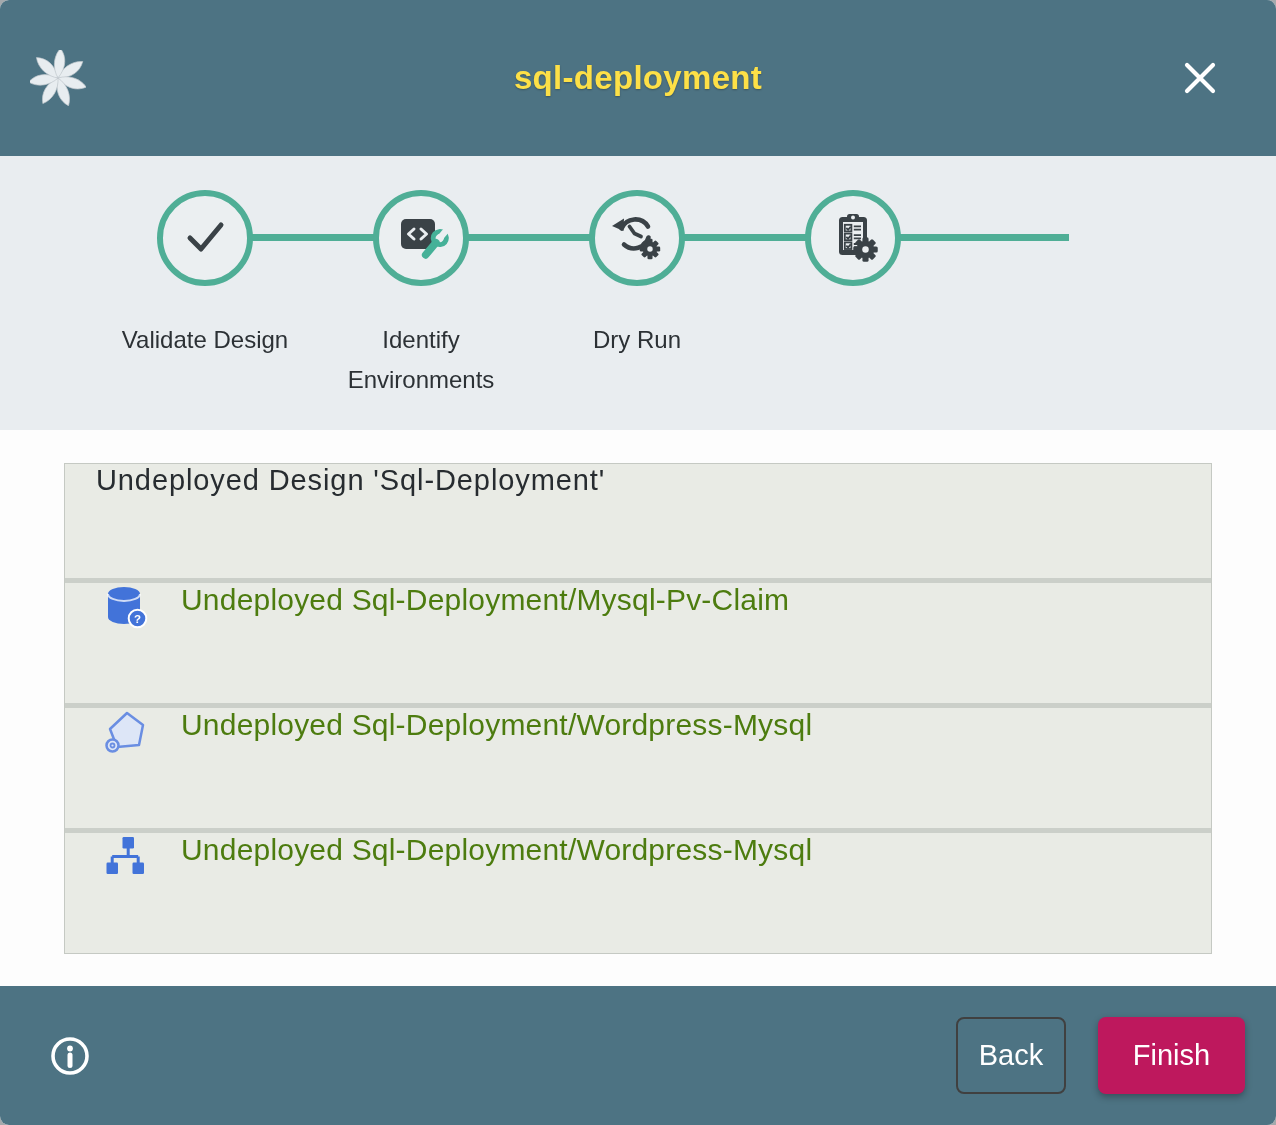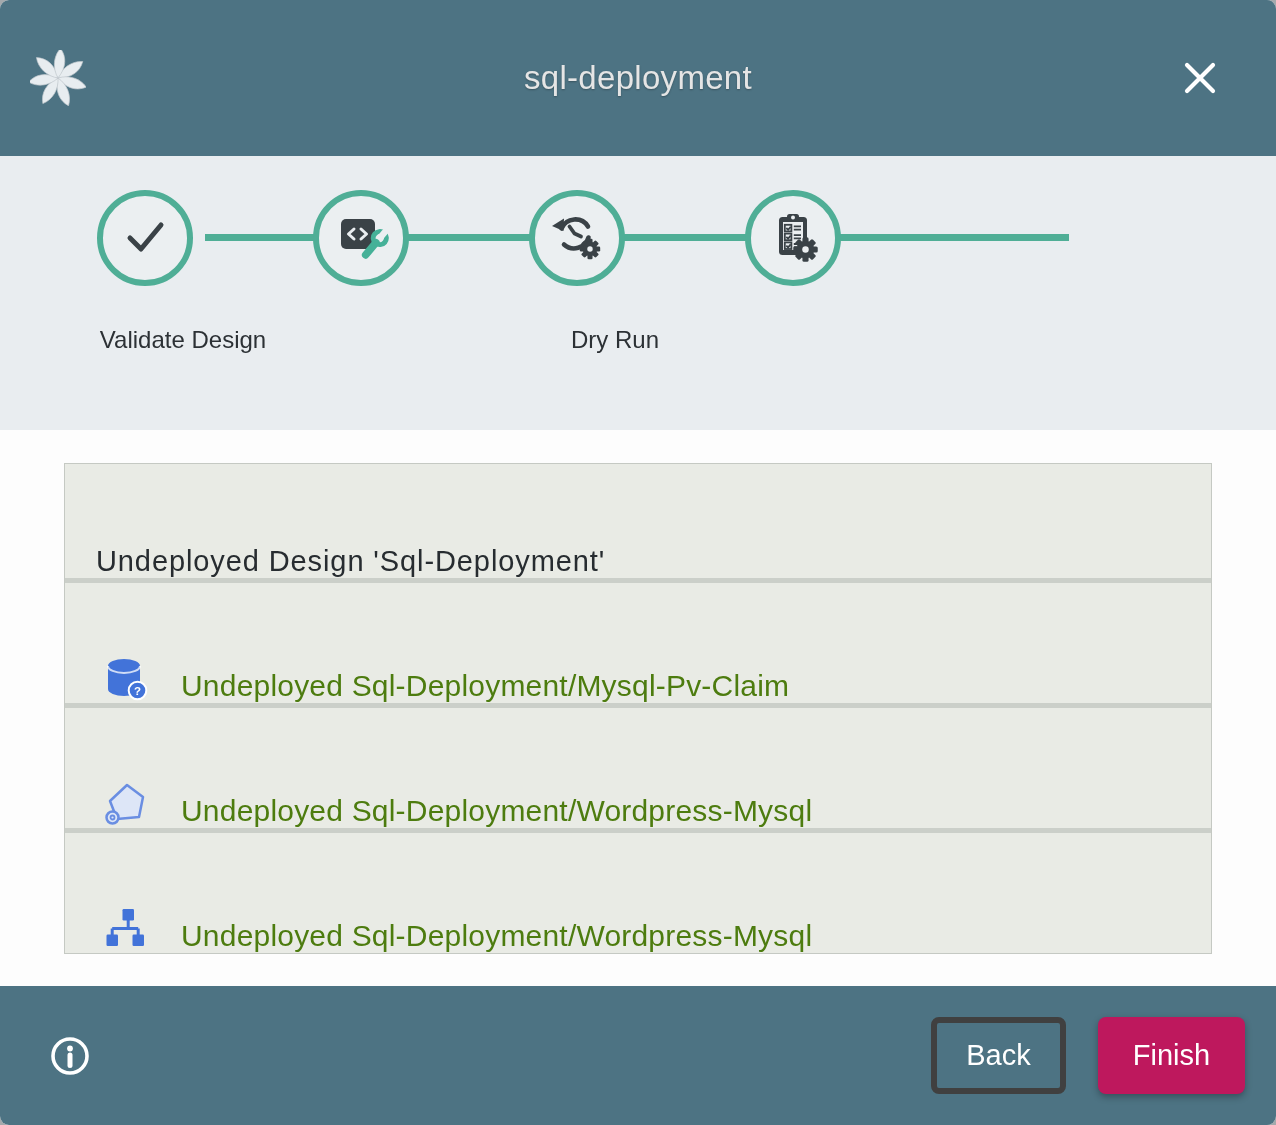--- a/index.html
+++ b/index.html
@@ -20,21 +20,21 @@
 
   
   .hdr {
     height: 156px; flex: 0 0 156px;
     background: #4d7383;
     position: relative;
     display: flex; align-items: center; justify-content: center;
   }
   .hdr .logo { position: absolute; left: 30px; top: 50px; width: 56px; height: 56px; }
   .hdr .title {
-    color: #e5e5e5; font-size: 33px; font-weight: 400;
+    color: #fde047; font-size: 33px; font-weight: 700;
     text-shadow: 0 1px 2px rgba(0,0,0,.28);
     letter-spacing: .3px;
   }
   .hdr .close-btn {
     position: absolute; right: 54px; top: 56px;
     width: 44px; height: 44px;
     background: transparent; border: none; cursor: pointer; padding: 0;
   }
 
   
@@ -45,21 +45,21 @@
   }
   .track {
     position: absolute; left: 205px; top: 78px;
     width: 864px; height: 7px;
     background: #4fae96; z-index: 0;
   }
   .steps {
     position: absolute; left: 97px; top: 34px;
     display: flex; z-index: 1;
   }
-  .step { width: 216px; display: flex; flex-direction: column; }
+  .step { width: 216px; display: flex; flex-direction: column; align-items: center; }
   .step-circle {
     width: 96px; height: 96px;
     border: 6px solid #4fae96; border-radius: 50%;
     background: #ebeff1;
     display: flex; align-items: center; justify-content: center;
   }
   .step.active .step-circle { background: #c9d4db; }
   .step-label {
     margin-top: 34px; width: 172px;
     text-align: center;
@@ -67,21 +67,21 @@
     color: #2c3135;
   }
 
   
   .content { flex: 1 1 auto; background: #fdfdfd; padding: 33px 64px 0 64px; }
   .panel {
     border: 1px solid #c5c9c3;
     background: #cbcfc9;
     display: flex; flex-direction: column; gap: 5px;
   }
-  .panel-row { background: #e9ebe5; display: flex; align-items: flex-end; }
+  .panel-row { background: #e9ebe5; display: flex; align-items: flex-start; }
   .panel-header-row {
     height: 114px;
     padding-left: 31px;
     font-size: 29px; font-weight: 300; letter-spacing: .9px;
     color: #272c30;
   }
   .item-row { height: 120px; padding-left: 37px; }
   .item-row .item-icon { width: 48px; height: 48px; flex: 0 0 48px; }
   .item-row .item-text {
     margin-left: 31px;
@@ -102,22 +102,22 @@
     background: transparent; border: none; cursor: pointer; padding: 0;
   }
   .btn {
     height: 77px; border-radius: 8px;
     font-family: "Liberation Sans", sans-serif;
     font-size: 29px; color: #ffffff;
     cursor: pointer;
     display: inline-flex; align-items: center; justify-content: center;
   }
   .btn-back {
-    width: 135px; margin-right: 32px;
-    background: transparent; border: 6px solid #404040;
+    width: 110px; margin-right: 32px;
+    background: transparent; border: 2px solid #404040;
   }
   .btn-finish {
     width: 147px;
     background: #be185d; border: none;
     box-shadow: 0 3px 7px rgba(0,0,0,.3);
   }
 </style>
 </head>
 <body>
 
@@ -189,20 +189,21 @@
               <path d="M21 21 l-5.5 5 l5.5 5" stroke="#e9edf0" stroke-width="3" fill="none" stroke-linecap="round" stroke-linejoin="round"></path>
               <path d="M28 21 l5.5 5 l-5.5 5" stroke="#e9edf0" stroke-width="3" fill="none" stroke-linecap="round" stroke-linejoin="round"></path>
               <g transform="translate(41,37) rotate(40)">
                 <circle cy="-9" r="6.5" fill="none" stroke="#45b198" stroke-width="5"></circle>
                 <rect x="-3.2" y="-18.5" width="6.4" height="8" fill="#ebeff1"></rect>
                 <line y1="-3" y2="13" stroke="#45b198" stroke-width="7.5" stroke-linecap="round"></line>
               </g>
             </svg>
           </span>
         </div>
+        <div class="step-label">Identify Environments</div>
       </div>
 
       <div class="step">
         <div class="step-circle">
           <span>
             <svg viewBox="0 0 56 56" width="56" height="56">
               <path d="M12.5 20.5 A15 15 0 0 1 39 18.5" stroke="#3a4247" stroke-width="4.6" fill="none" stroke-linecap="round"></path>
               <polygon points="3,18 15,10.5 14.5,23" fill="#3a4247"></polygon>
               <path d="M39.5 29.5 A15 15 0 0 1 15 36.5" stroke="#3a4247" stroke-width="4.6" fill="none" stroke-linecap="round"></path>
               <path d="M25.5 25.5 L20.5 18.5 M25.5 25.5 L32 28.5" stroke="#3a4247" stroke-width="3.8" stroke-linecap="round"></path>

